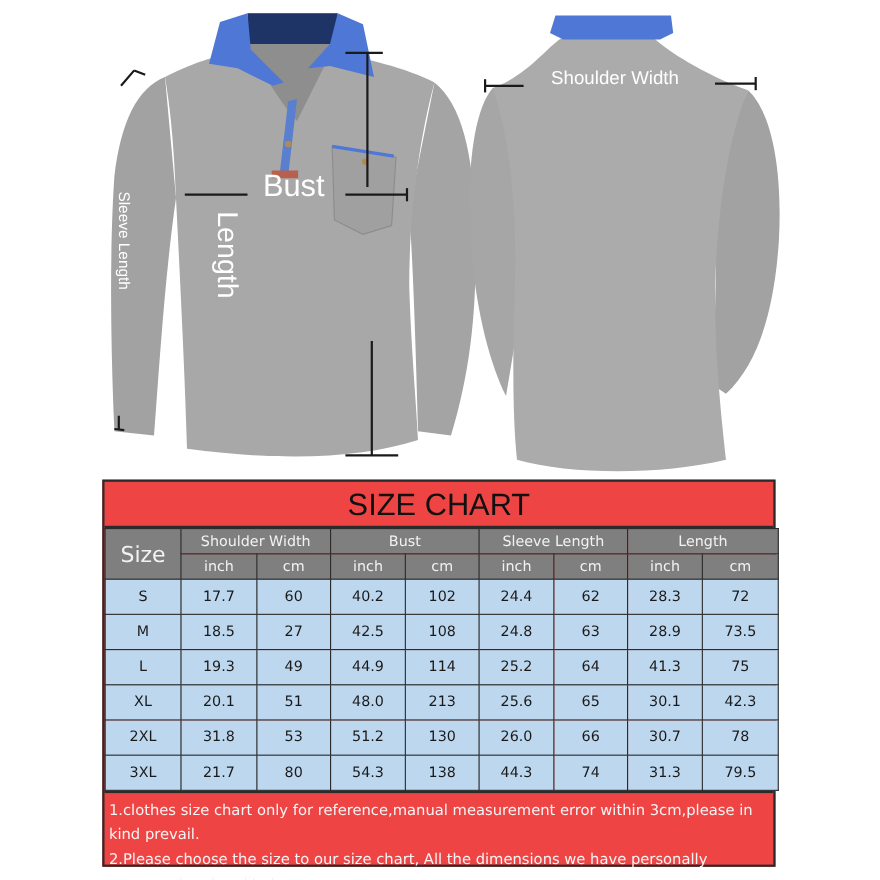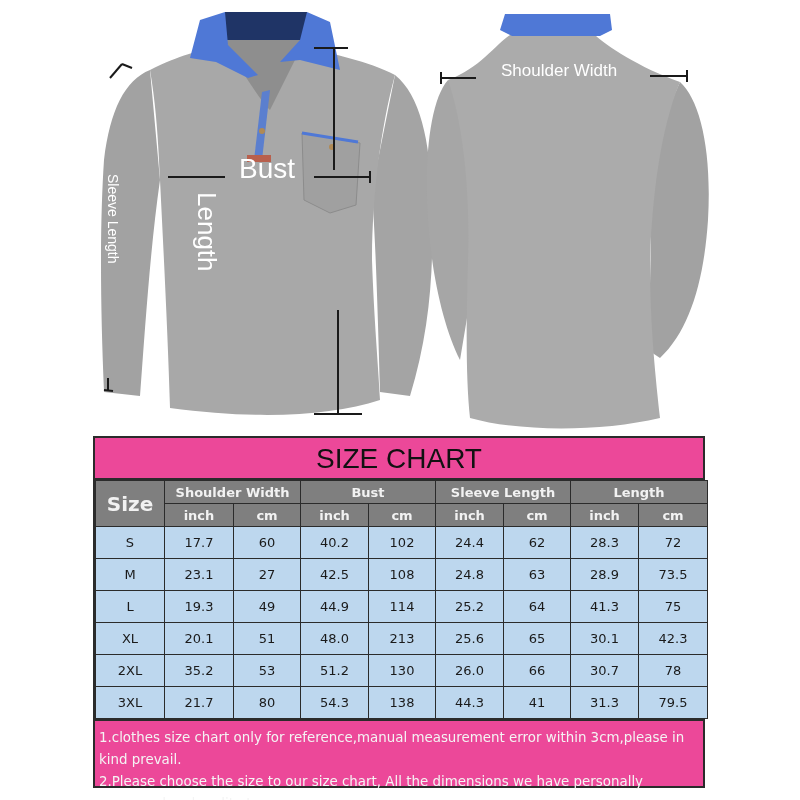--- a/index.html
+++ b/index.html
@@ -8,25 +8,25 @@
   
   .photo { position:absolute; left:0; top:0; width:800px; height:432px; }
   .photo svg { position:absolute; left:0; top:0; }
   .lbl { position:absolute; color:#ffffff; font-family:"Liberation Sans", sans-serif; white-space:nowrap; line-height:1; }
   .lbl-bust { left:239px; top:155px; font-size:28px; }
   .lbl-length { left:186px; top:192px; font-size:26px; transform-origin:0 0; transform:translate(34px,0) rotate(90deg); }
   .lbl-sleeve { left:102px; top:174px; font-size:14px; transform-origin:0 0; transform:translate(18px,0) rotate(90deg); }
   .lbl-shoulder { left:501px; top:62px; font-size:17px; }
 
   
-  .chart { position:absolute; left:93px; top:436px; width:612px; height:352px; border:2px solid #2b2b2b; box-sizing:border-box; background:#ec4899; }
+  .chart { position:absolute; left:93px; top:436px; width:612px; height:352px; border:2px solid #2b2b2b; box-sizing:border-box; background:#ef4444; }
   .chart-title { height:42px; border-bottom:2px solid #2b2b2b; box-sizing:border-box; text-align:center; font-family:"Liberation Sans", sans-serif; font-size:28px; color:#111; line-height:42px; }
   table { border-collapse:collapse; width:100%; table-layout:fixed; }
   td, th { border:1px solid #2b2b2b; text-align:center; font-family:"DejaVu Sans", sans-serif; font-weight:normal; padding:0; }
-  th { background:#7f7f7f; color:#f2f2f2; font-size:13px; height:22px;font-weight:bold; }
+  th { background:#7f7f7f; color:#f2f2f2; font-size:13px; height:22px; }
   th.size-head { font-size:20px; }
   td { background:#bdd7ee; color:#1a1a1a; font-size:13px; height:31px; }
   .notes { padding:6px 4px 0 4px; color:#f4f4f4; font-family:"DejaVu Sans", sans-serif; font-size:13.4px; line-height:22px; border-top:2px solid #2b2b2b; }
   .notes p { margin:0; }
 </style>
 </head>
 <body>
 
 <div class="photo">
   <svg width="800" height="432" viewBox="0 0 800 432">
@@ -135,21 +135,21 @@
         <td>60</td>
         <td>40.2</td>
         <td>102</td>
         <td>24.4</td>
         <td>62</td>
         <td>28.3</td>
         <td>72</td>
       </tr>
       <tr>
         <td>M</td>
-        <td>23.1</td>
+        <td>18.5</td>
         <td>27</td>
         <td>42.5</td>
         <td>108</td>
         <td>24.8</td>
         <td>63</td>
         <td>28.9</td>
         <td>73.5</td>
       </tr>
       <tr>
         <td>L</td>
@@ -168,37 +168,37 @@
         <td>51</td>
         <td>48.0</td>
         <td>213</td>
         <td>25.6</td>
         <td>65</td>
         <td>30.1</td>
         <td>42.3</td>
       </tr>
       <tr>
         <td>2XL</td>
-        <td>35.2</td>
+        <td>31.8</td>
         <td>53</td>
         <td>51.2</td>
         <td>130</td>
         <td>26.0</td>
         <td>66</td>
         <td>30.7</td>
         <td>78</td>
       </tr>
       <tr>
         <td>3XL</td>
         <td>21.7</td>
         <td>80</td>
         <td>54.3</td>
         <td>138</td>
         <td>44.3</td>
-        <td>41</td>
+        <td>74</td>
         <td>31.3</td>
         <td>79.5</td>
       </tr>
     </tbody>
   </table>
   <div class="notes">
     <p>1.clothes size chart only for reference,manual measurement error within 3cm,please in kind prevail.</p>
     <p>2.Please choose the size to our size chart, All the dimensions we have personally measured and reality try</p>
   </div>
 </div>

